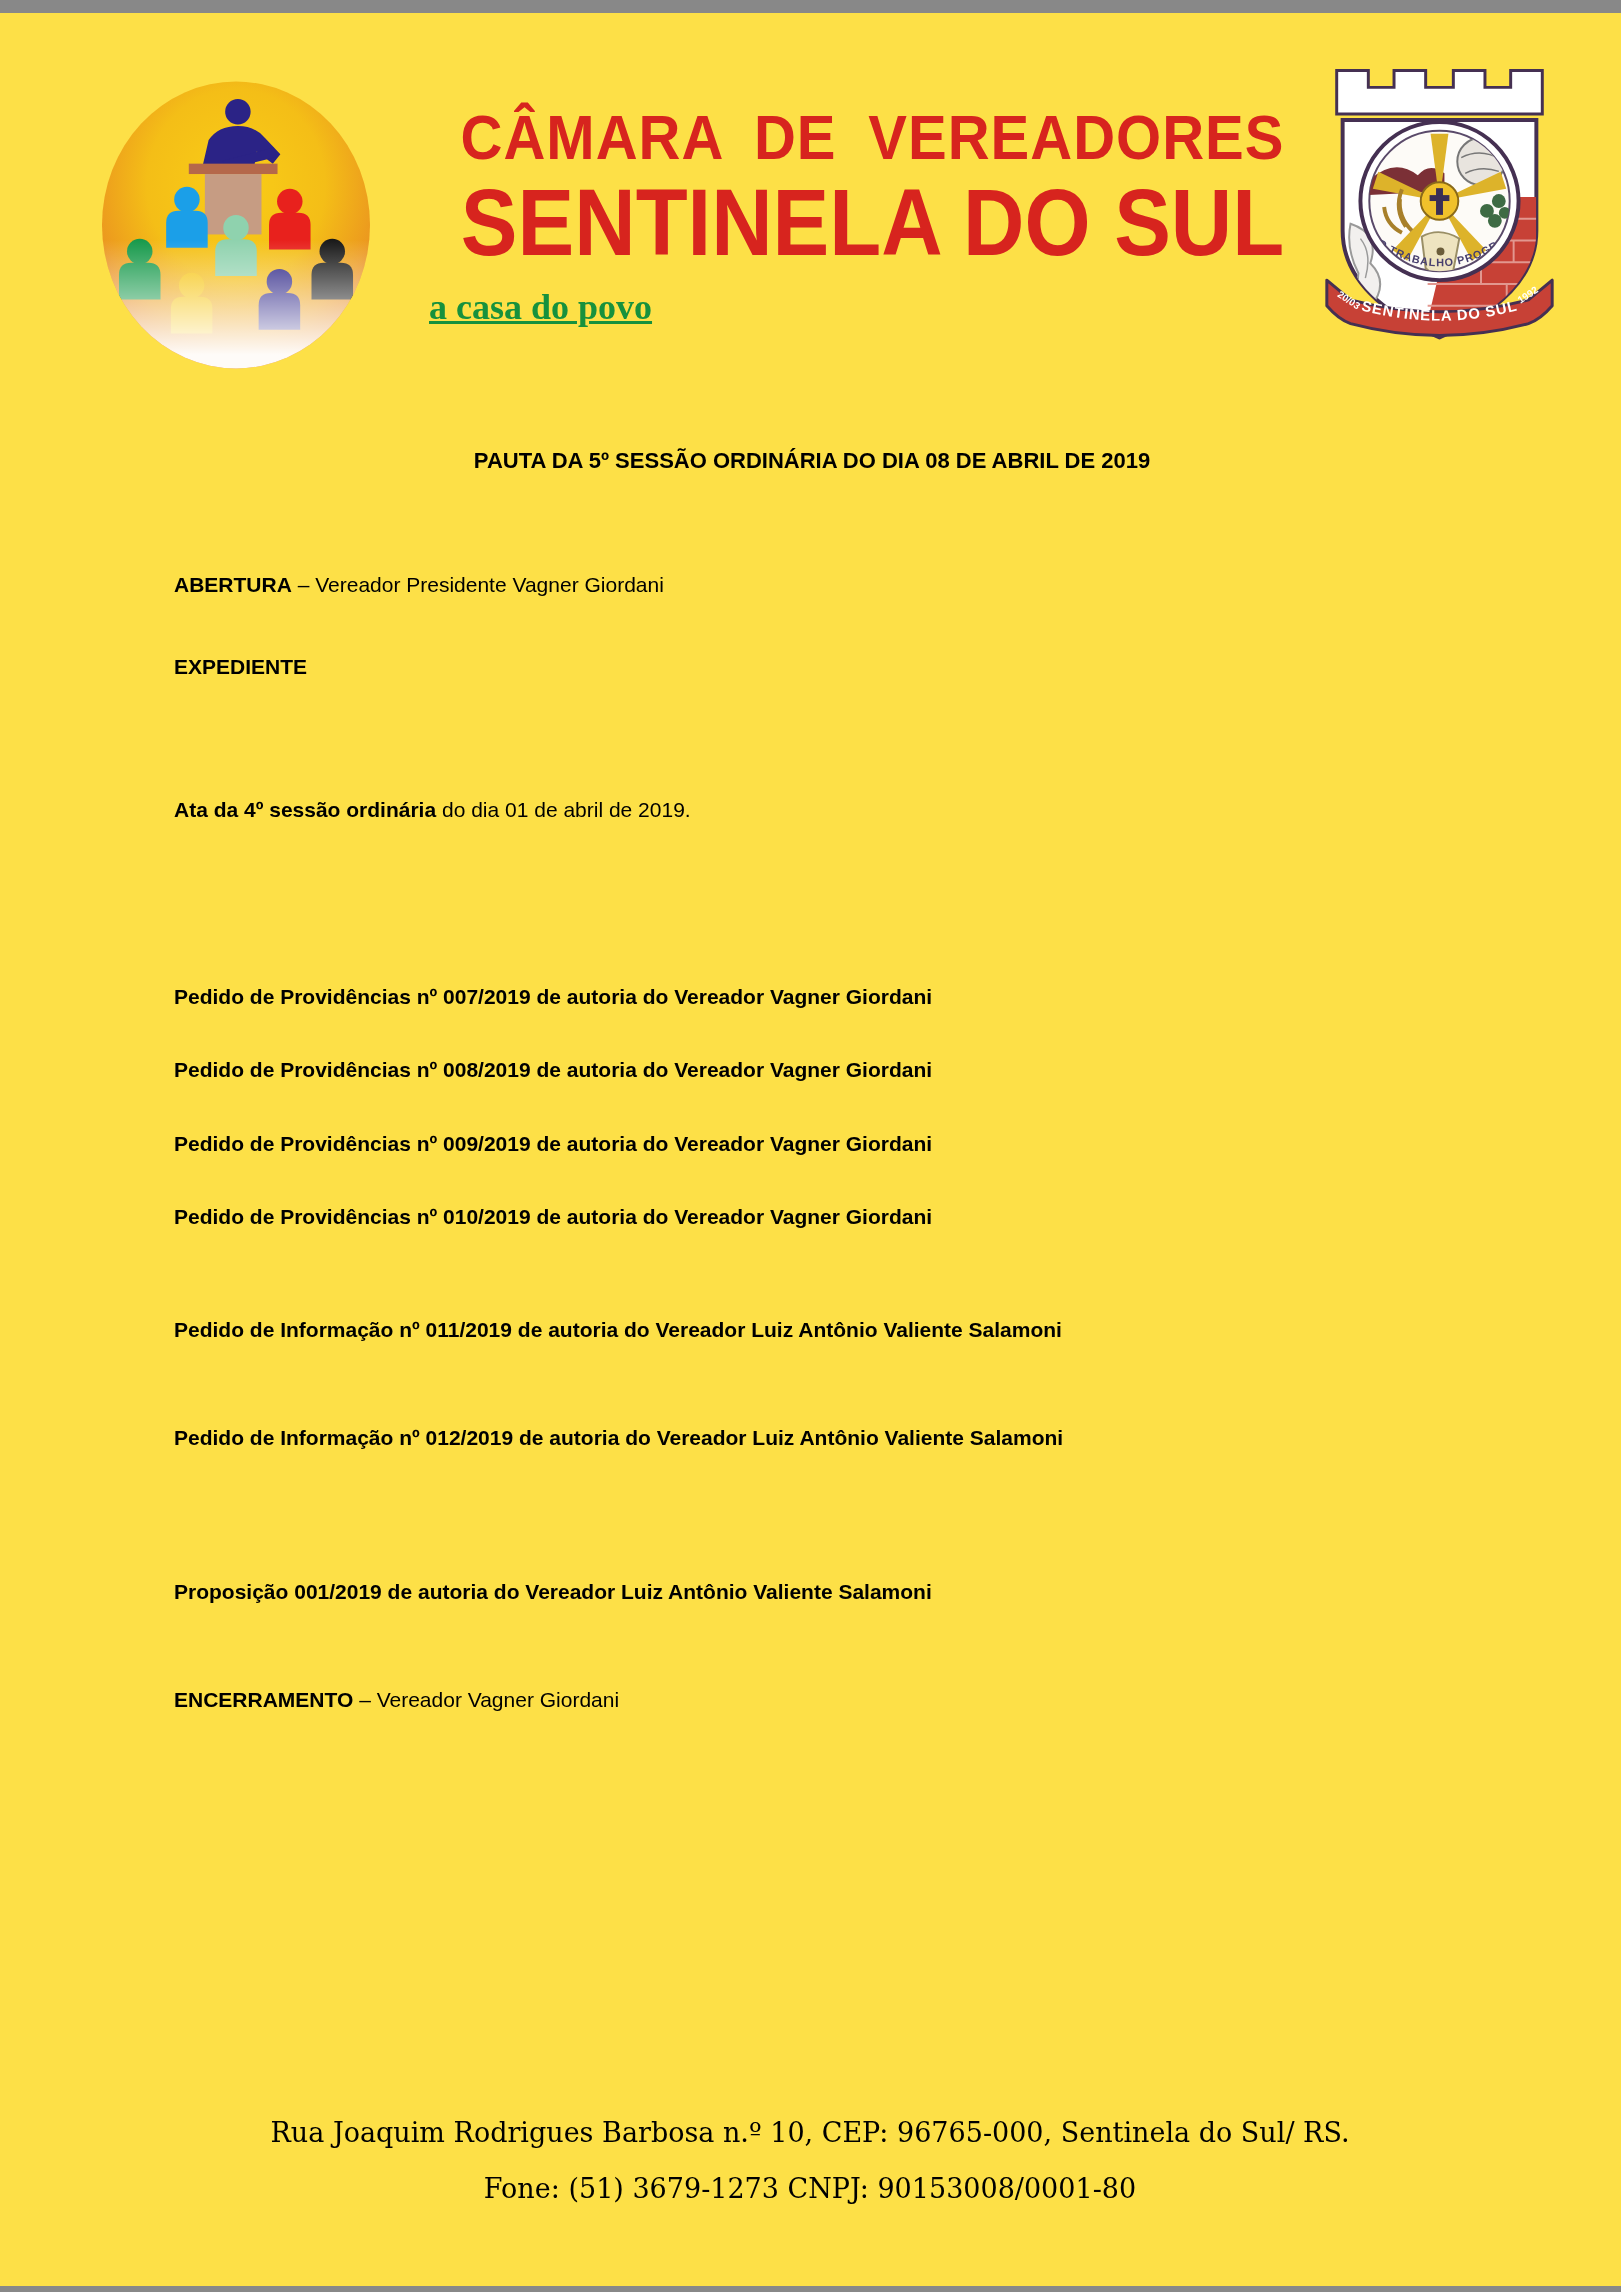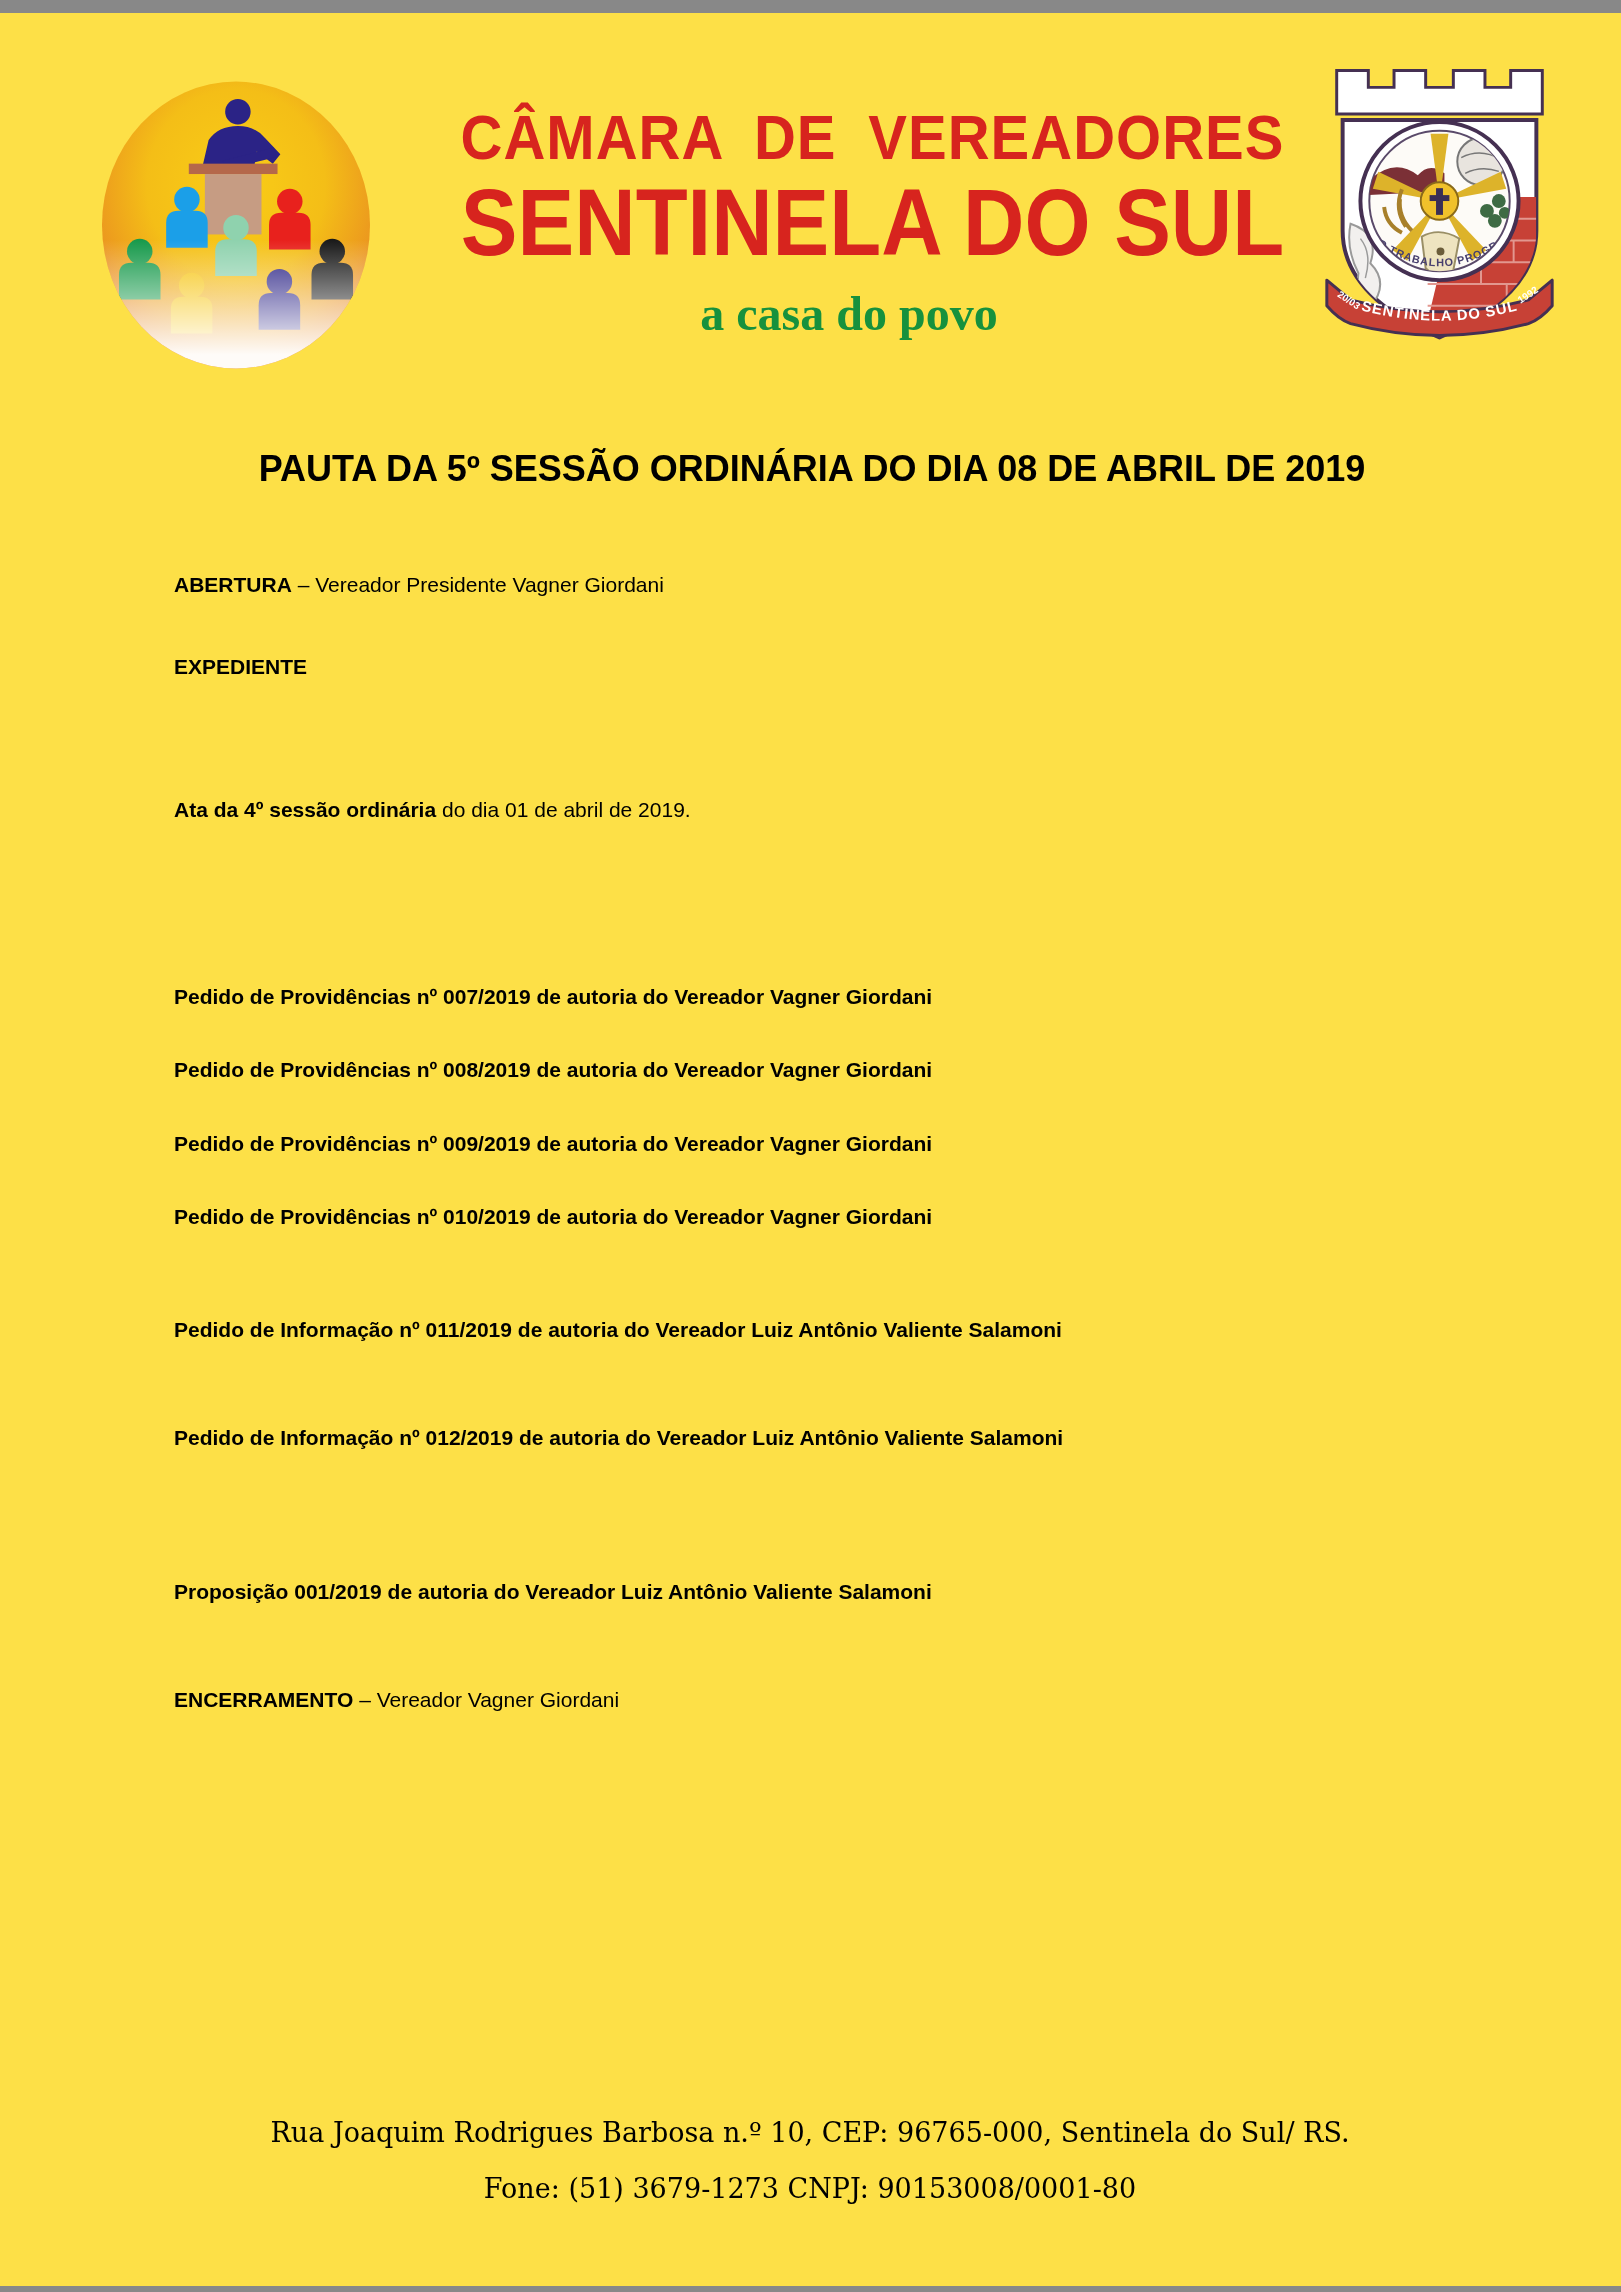--- a/index.html
+++ b/index.html
@@ -15,28 +15,28 @@
   .header-text { position:absolute; left:429px; top:90px; width:887px; }
   .org-line1 {
     color:#d7241e; font-weight:bold; font-size:58px; letter-spacing:1px;
     word-spacing:14.7px; text-align:center; transform:scaleY(1.08);
   }
   .org-line2 {
     color:#d7241e; font-weight:bold; font-size:85px; letter-spacing:0px;
     text-align:center; margin-top:3.9px; transform:scaleY(1.12);
   }
   .org-tagline {
-    color:#17913d; font-weight:bold; font-size:48px;
+    color:#17913d; font-weight:bold; font-size:36px;
     font-family:"Liberation Serif", serif;
-    text-align:center; padding-right:47px; margin-top:13.7px;
+    text-align:left; padding-right:47px; margin-top:13.7px;text-decoration:underline;
   }
   
   .doc-title {
     position:absolute; left:174px; top:435px; width:1276px;
-    text-align:center; font-weight:bold; font-size:36px;
+    text-align:center; font-weight:bold; font-size:22px;
   }
   .p  { position:absolute; left:174px; width:1276px; font-size:21px; line-height:46px; }
   .b  { font-weight:bold; }
   .just { text-align:justify; font-weight:bold; }
   .t-abertura     { top:549px; }
   .t-expediente   { top:631px; }
   .t-ata          { top:774px; }
   .t-material     { top:887px; }
   .t-p0           { top:961px;  font-weight:bold; }
   .t-p1           { top:1034px; font-weight:bold; }

